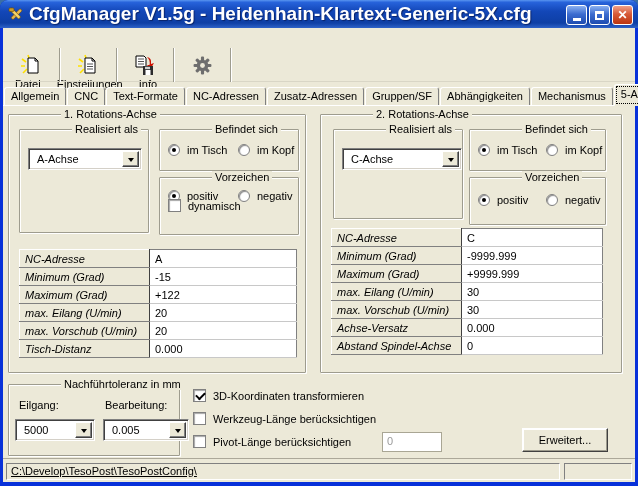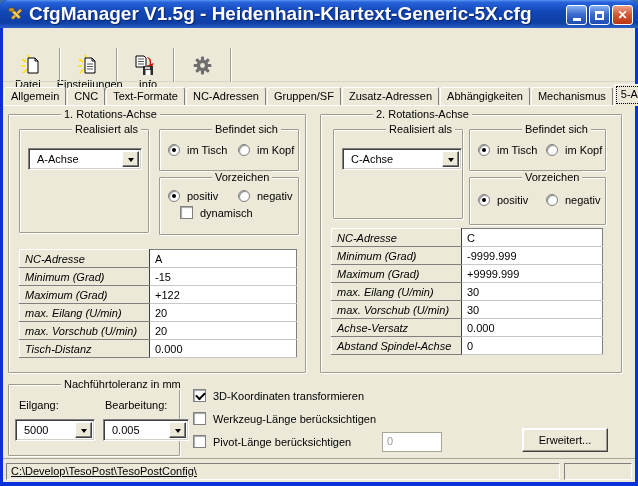--- a/index.html
+++ b/index.html
@@ -215,22 +215,22 @@
         </span>
       </div>
   </div>
 
   <div class="tabline"></div>
   <div class="tabstrip">
     <span class="tab">Allgemein</span>
     <span class="tab">CNC</span>
     <span class="tab">Text-Formate</span>
     <span class="tab">NC-Adressen</span>
+    <span class="tab">Zusatz-Adressen</span>
     <span class="tab">Gruppen/SF</span>
-    <span class="tab">Zusatz-Adressen</span>
     <span class="tab">Abhängigkeiten</span>
     <span class="tab">Mechanismus</span>
     <span class="tab active">5-Axis</span>
   </div>
 
   <div class="groupbox" style="left:8px; top:114px; width:298px; height:259px;">
     <span class="legend">1. Rotations-Achse</span>
 
     <div class="groupbox" style="left:10px; top:14px; width:130px; height:104px;">
       <span class="legend">Realisiert als</span>
@@ -255,21 +255,21 @@
     <div class="groupbox" style="left:150px; top:62px; width:140px; height:58px;">
       <span class="legend">Vorzeichen</span>
       <label class="ctl-row" style="left:8px; top:12px;">
         <span class="radio checked"></span>
         <span>positiv</span>
       </label>
       <label class="ctl-row" style="left:78px; top:12px;">
         <span class="radio"></span>
         <span>negativ</span>
       </label>
-      <label class="ctl-row" style="left:8px; top:28px;margin-left:12px;">
+      <label class="ctl-row" style="left:8px; top:21px;">
         <span class="checkbox"></span>
         <span>dynamisch</span>
       </label>
     </div>
 
     <table class="proptable" style="left:10px; top:134px; width:278px;">
       <tbody>
           <tr>
         <td class="lbl">NC-Adresse</td>
         <td class="val">A</td>

